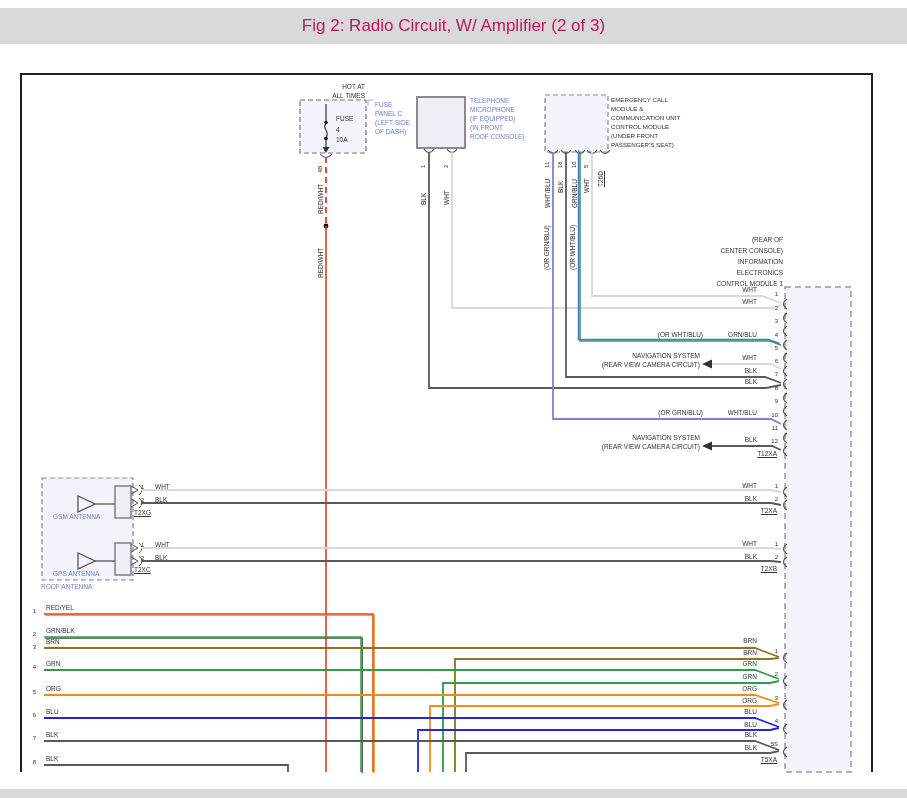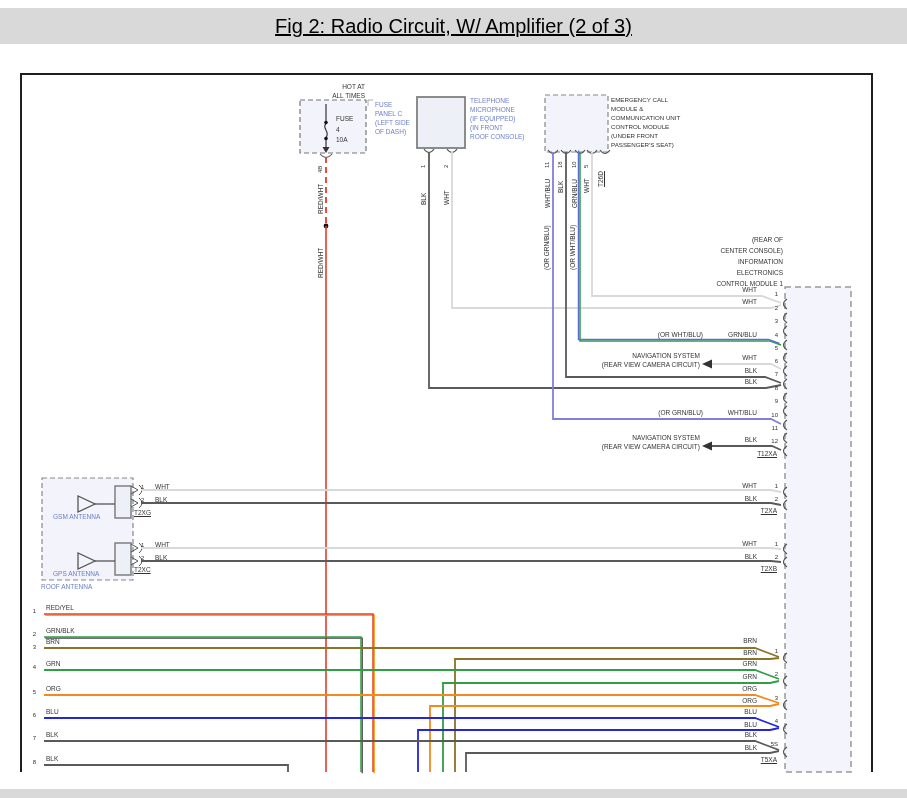--- a/index.html
+++ b/index.html
@@ -1,19 +1,19 @@
 <!DOCTYPE html>
 <html><head>
 <meta charset="utf-8">
 <style>
   html,body{margin:0;padding:0;background:#fff;}
   #stage{position:relative;width:907px;height:798px;background:#fff;overflow:hidden;
          font-family:"Liberation Sans",sans-serif;}
   .titlebar{position:absolute;left:0;top:8px;width:907px;height:36px;background:#d9d9d9;}
-  .titlebar span{display:block;text-align:center;line-height:36px;font-size:20px;color:#000000;text-decoration:underline;}
+  .titlebar span{display:block;text-align:center;line-height:36px;font-size:17px;color:#be185d;}
   .botbar{position:absolute;left:0;top:789px;width:907px;height:9px;background:#d9d9d9;}
   svg{position:absolute;left:0;top:0;}
   .lbl{position:absolute;font-size:6.5px;line-height:1.3;color:#333;white-space:nowrap;z-index:3;}
   .blue{color:#6b7fc7;}
   .ra{text-align:right;}
   .und{text-decoration:underline;}
   .num{font-size:6px;}
   .rot{transform-origin:0 0;transform:rotate(-90deg);}
 </style>
 </head>

